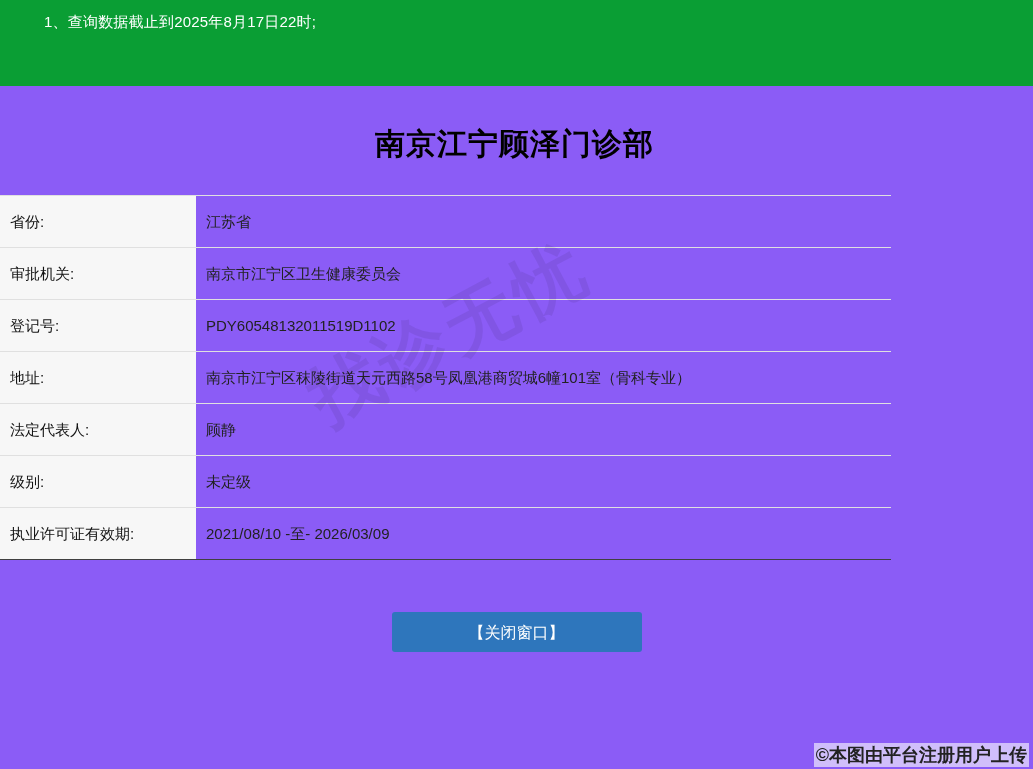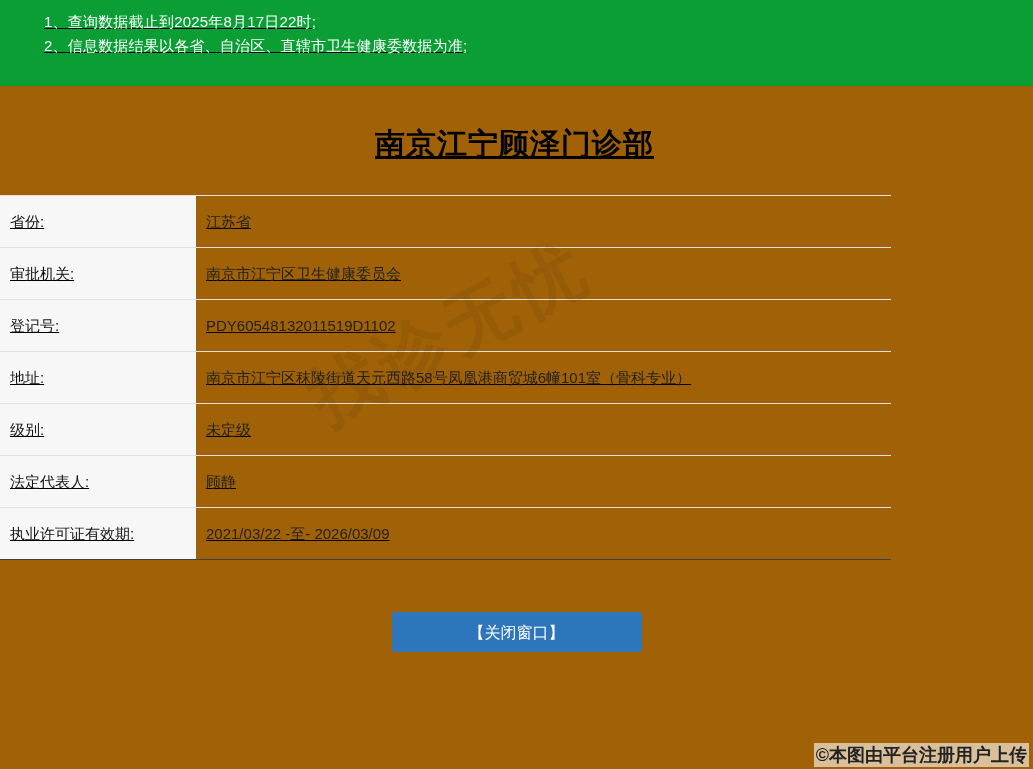--- a/index.html
+++ b/index.html
@@ -6,22 +6,21 @@
   html, body {
     margin: 0; padding: 0;
     width: 1033px; height: 769px;
     background: #ffffff;
     font-family: "Liberation Sans", "DejaVu Sans", sans-serif;
   }
   #page {
     position: relative;
     width: 1033px; height: 769px;
     overflow: hidden;
-    background: #a16207;
-    text-decoration: underline;
+    background: #8b5cf6;
   }
 
   
   .notice-bar {
     background: #0a9e34;
     color: #ffffff;
     padding: 10px 0 12px 0;
     height: 86px;
   }
   .notice-item {
@@ -119,21 +118,20 @@
     white-space: nowrap;
   }
 </style>
 </head>
 <body>
 
 <div id="page">
 
   <div class="notice-bar">
     <div class="notice-item">1、查询数据截止到2025年8月17日22时;</div>
-    <div class="notice-item">2、信息数据结果以各省、自治区、直辖市卫生健康委数据为准;</div>
   </div>
 
   <div class="title">南京江宁顾泽门诊部</div>
 
   <table class="info-table">
     <tbody>
       <tr>
         <td class="label">省份:</td>
         <td class="value">江苏省</td>
       </tr>
@@ -143,30 +141,30 @@
       </tr>
       <tr>
         <td class="label">登记号:</td>
         <td class="value">PDY60548132011519D1102</td>
       </tr>
       <tr>
         <td class="label">地址:</td>
         <td class="value">南京市江宁区秣陵街道天元西路58号凤凰港商贸城6幢101室（骨科专业）</td>
       </tr>
       <tr>
+        <td class="label">法定代表人:</td>
+        <td class="value">顾静</td>
+      </tr>
+      <tr>
         <td class="label">级别:</td>
         <td class="value">未定级</td>
       </tr>
       <tr>
-        <td class="label">法定代表人:</td>
-        <td class="value">顾静</td>
-      </tr>
-      <tr>
         <td class="label">执业许可证有效期:</td>
-        <td class="value">2021/03/22 -至- 2026/03/09</td>
+        <td class="value">2021/08/10 -至- 2026/03/09</td>
       </tr>
     </tbody>
   </table>
 
   <div class="watermark">找诊无忧</div>
 
   <div class="footer">
     <button class="close-btn">【关闭窗口】</button>
   </div>
 

